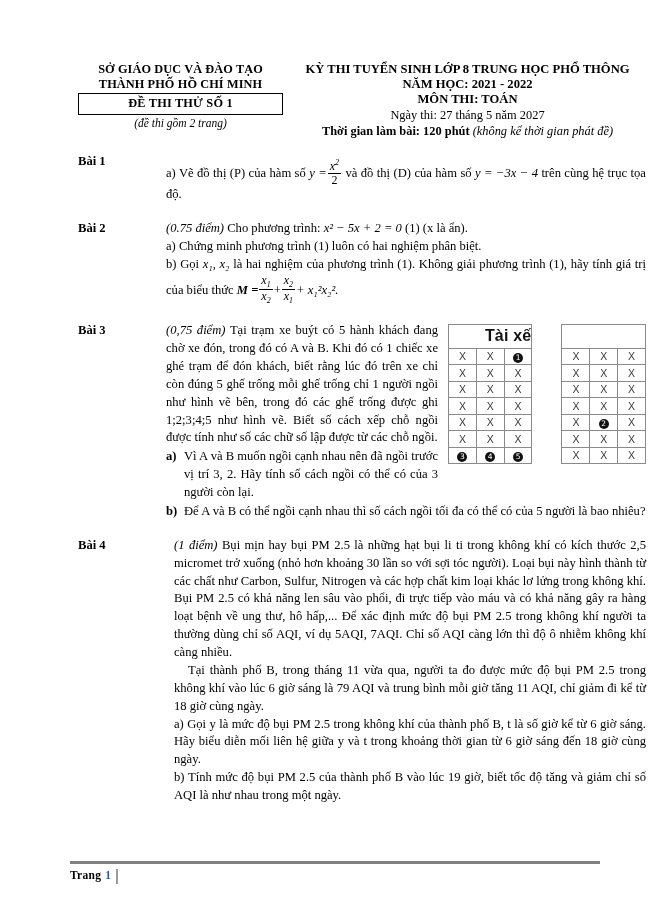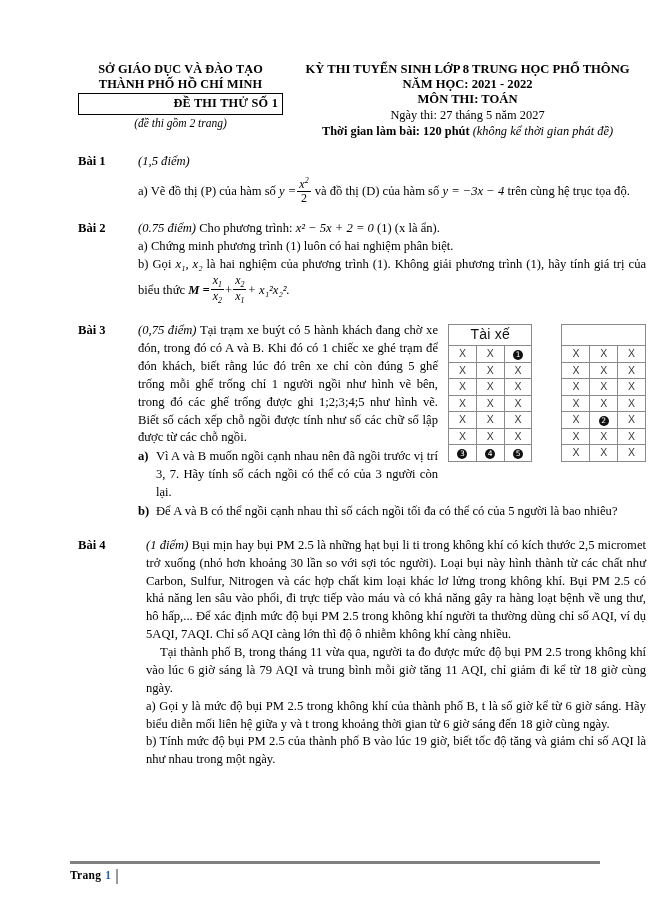--- a/index.html
+++ b/index.html
@@ -49,21 +49,20 @@
     font-size: 12.3px;
     letter-spacing: 0.1px;
   }
   .exam-box {
     border: 1.6px solid #000;
     font-weight: bold;
     font-size: 12.3px;
     padding: 2px 4px 3px 4px;
     margin-top: 2px;
     letter-spacing: 0.2px;
-    text-align: right;
   }
   .hdr-left .pages {
     font-style: italic;
     font-size: 11.5px;
     margin-top: 2px;
   }
   .hdr-right .r1 {
     font-weight: bold;
     font-size: 12.6px;
   }
@@ -88,20 +87,21 @@
   
   .content {
     padding: 0 24px 0 78px;
     font-size: 12.6px;
     line-height: 1.42;
   }
   .prob {
     display: flex;
     flex-direction: row;
     margin-top: 14px;
+    gap: 28px;
   }
   .prob-label {
     width: 60px;
     flex: 0 0 60px;
     font-weight: bold;
     font-size: 12.6px;
     padding-top: 0px;
   }
   .prob-body {
     flex: 1;
@@ -171,24 +171,25 @@
     vertical-align: middle;
     font-size: 10.5px;
     color: #3a3a3a;
     padding: 0;
   }
   .seatmap td.blank {
     border: none;
     width: 26px;
   }
   .seatmap td.driver {
-    font-size: 14px;
+    font-size: 16px;
     color: #111;
-    font-weight: normal;
+    font-weight: bold;
     letter-spacing: 0.2px;
+    text-align: right;
   }
   .seatmap td.empty-wide {
     border-top: 1px solid #8a8a8a;
     border-left: 1px solid #8a8a8a;
     border-right: 1px solid #8a8a8a;
     border-bottom: none;
   }
   .seatnum {
     display: inline-block;
     width: 10px;
@@ -260,21 +261,20 @@
         <span class="ital">(không kể thời gian phát đề)</span>
       </div>
     </div>
   </div>
 
   <div class="content">
 
     <div class="prob">
       <div class="prob-label">Bài 1</div>
       <div class="prob-body">
-        <div class="para ital">(1,5 điểm)</div>
         <div class="para" style="margin-top:6px;">
           <span>a) Vẽ đồ thị (P) của hàm số</span>
           <span class="mi">y =</span><span class="frac"><span class="num"><span>x</span><sup class="sm">2</sup></span><span class="den">2</span></span>
           <span>và đồ thị (D) của hàm số</span>
           <span class="mi">y = −3x − 4</span>
           <span>trên cùng hệ trục tọa độ.</span>
         </div>
       </div>
     </div>
 
@@ -374,21 +374,21 @@
         </tbody>
           </table>
 
         <div class="para">
           <span class="ital">(0,75 điểm)</span>
           <span>Tại trạm xe buýt có 5 hành khách đang chờ xe đón, trong đó có A và B. Khi đó có 1 chiếc xe ghé trạm để đón khách, biết rằng lúc đó trên xe chỉ còn đúng 5 ghế trống mỗi ghế trống chỉ 1 người ngồi như hình vẽ bên, trong đó các ghế trống được ghi 1;2;3;4;5 như hình vẽ. Biết số cách xếp chỗ ngồi được tính như số các chữ số lập được từ các chỗ ngồi.</span>
         </div>
         <ul class="sub-list">
           <li>
             <span class="marker">a)</span>
-            <span class="txt">Vì A và B muốn ngồi cạnh nhau nên đã ngồi trước vị trí 3, 7. Hãy tính số cách ngồi có thể có của 3 người còn lại.</span>
+            <span class="txt">Vì A và B muốn ngồi cạnh nhau nên đã ngồi trước vị trí 3, 2. Hãy tính số cách ngồi có thể có của 3 người còn lại.</span>
           </li>
           <li>
             <span class="marker">b)</span>
             <span class="txt">Để A và B có thể ngồi cạnh nhau thì số cách ngồi tối đa có thể có của 5 người là bao nhiêu?</span>
           </li>
         </ul>
       </div>
     </div>
 
     <div class="prob" style="margin-top:16px;">

